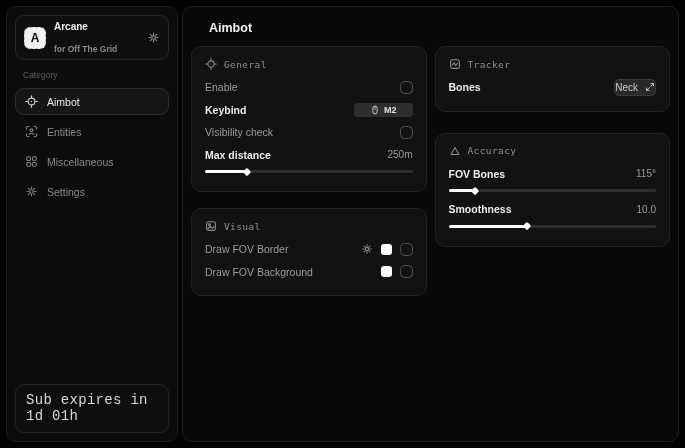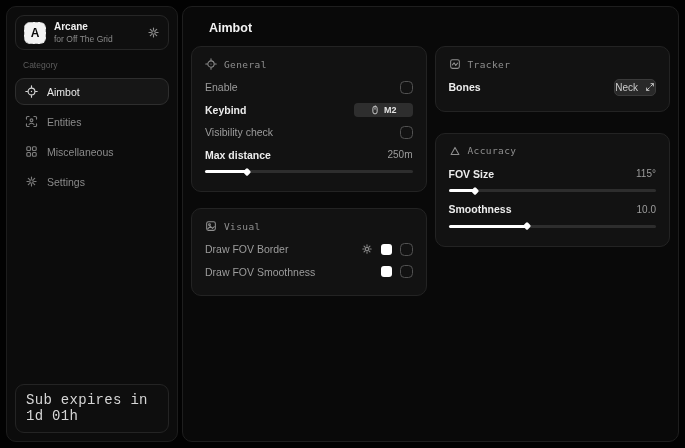--- a/index.html
+++ b/index.html
@@ -24,21 +24,21 @@
     padding:5px 8px; margin-bottom:10px; background:#0f0f0f;
   }
   .logo {
     width:22px; height:22px; background:#f2f2f2; border-radius:6px;
     color:#0a0a0a; font-weight:bold; font-size:12px;
     display:flex; align-items:center; justify-content:center;
     border:1px dashed #bdbdbd;
   }
   .sb-title-col { flex:1; line-height:1.2; }
   .sb-title { font-size:10px; font-weight:bold; color:#f0f0f0; }
-  .sb-sub { font-size:8.5px; color:#8a8a8a; margin-top:1px; }
+  .sb-sub { font-size:8.5px; color:#8a8a8a; margin-top:11px;font-weight:bold; }
   .icon { display:inline-flex; align-items:center; justify-content:center; }
   .icon svg { display:block; }
   .sb-gear { color:#8f8f8f; }
   .sb-cat { font-size:8.5px; color:#5d5d5d; margin:4px 8px 8px; }
   .nav { display:flex; flex-direction:column; gap:3px; }
   .nav-item {
     display:flex; align-items:center; gap:9px;
     padding:6px 9px; border-radius:9px; border:1px solid transparent;
     color:#8b8b8b; font-size:10.5px; cursor:pointer;
   }
@@ -279,21 +279,21 @@
                 <svg width="12" height="12" viewBox="0 0 16 16">
                     <use href="#i-gear"></use>
                   </svg>
               </span>
               <span class="swatch" style="background: rgb(255, 255, 255);"></span>
               <span class="checkbox"></span>
             </span>
           </div>
 
           <div class="row">
-            <span class="lbl">Draw FOV Smoothness</span>
+            <span class="lbl">Draw FOV Background</span>
             <span class="row-icons">
               <span class="swatch" style="background: rgb(255, 255, 255);"></span>
               <span class="checkbox"></span>
             </span>
           </div>
         </section>
       </div>
 
       <div class="col right">
 
@@ -324,21 +324,21 @@
             <span class="icon">
               <svg width="12" height="12" viewBox="0 0 16 16">
                   <use href="#i-triangle"></use>
                 </svg>
             </span>
             <span>Accuracy</span>
           </div>
 
           <div class="acc-row">
             <div class="row">
-              <span class="lbl strong">FOV Size</span>
+              <span class="lbl strong">FOV Bones</span>
               <span class="val">115°</span>
             </div>
             <div class="slider">
               <div class="slider-track">
                 <div class="slider-fill" style="width: 13%;">
                   <div class="slider-thumb"></div>
                 </div>
               </div>
             </div>
           </div>

